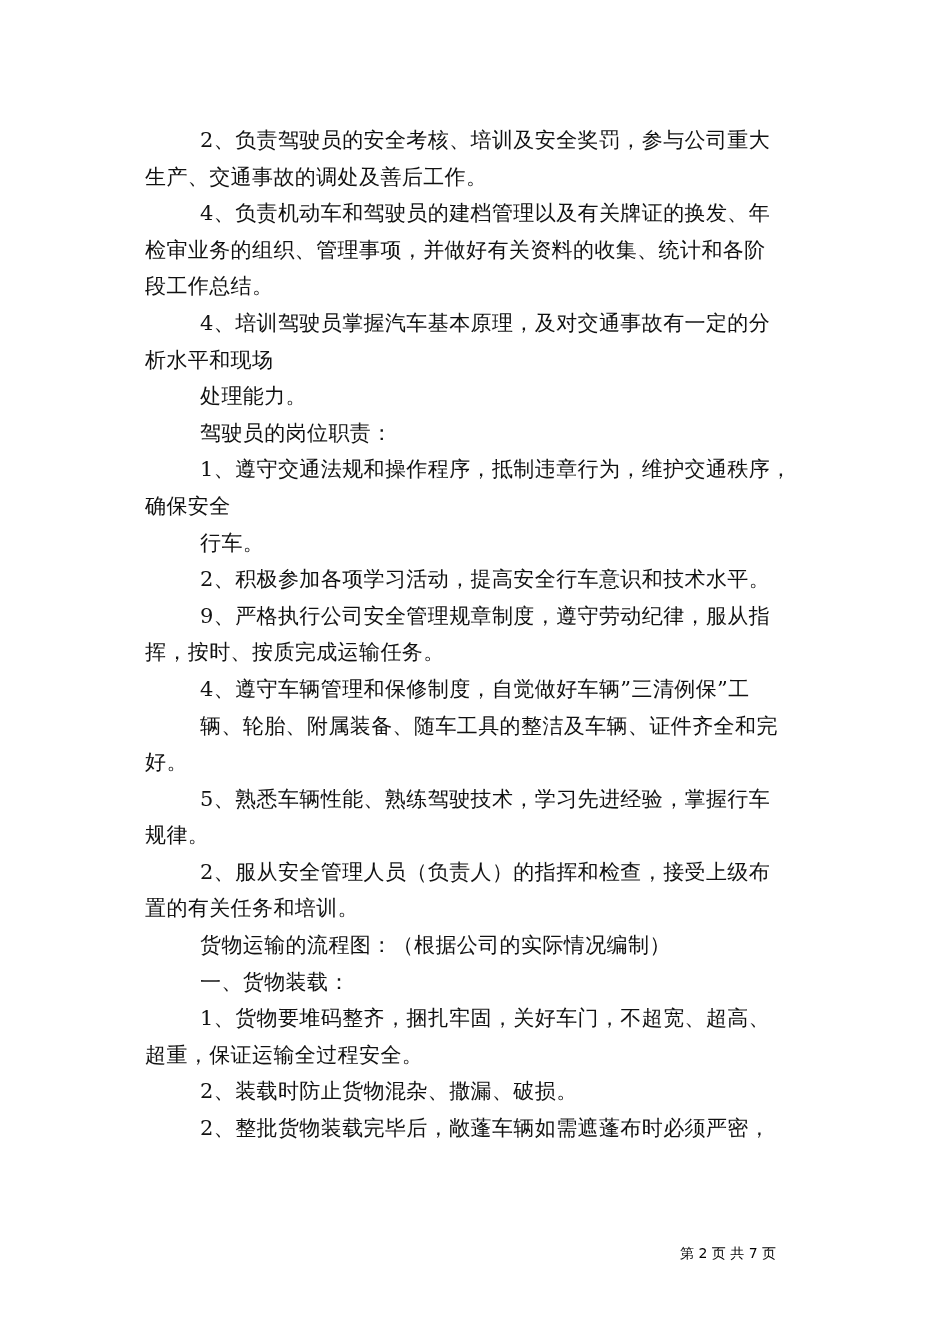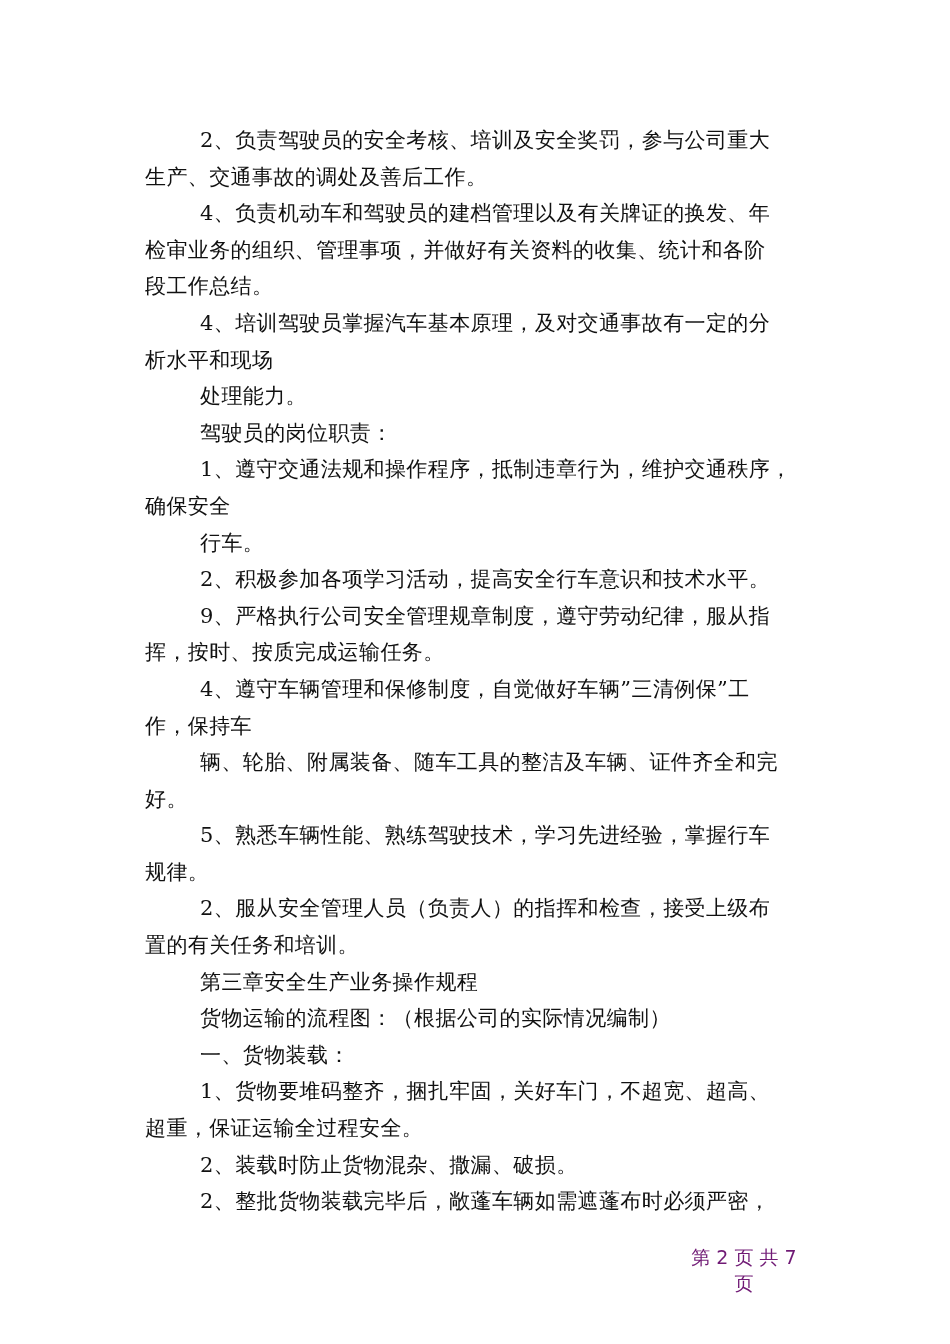--- a/index.html
+++ b/index.html
@@ -2,22 +2,22 @@
 <html><head>
 <meta charset="utf-8">
 <style>
   html, body { margin: 0; padding: 0; background: #ffffff; }
   body { width: 950px; height: 1344px; position: relative; overflow: hidden;
          font-family: "DejaVu Serif", "Liberation Serif", serif; color: #111; }
   .page { position: absolute; left: 0; top: 3px; width: 950px; height: 1344px; background: #fff; }
   .body-text { position: absolute; left: 145px; top: 119px; width: 670px; }
   .line { height: 36.6px; line-height: 36.6px; font-size: 21px; white-space: nowrap; letter-spacing: 0.4px; }
   .ind { padding-left: 55px; }
-  .footer { position: absolute; left: 680px; top: 1242px; width: 128px; text-align: center;
-            font-family: "DejaVu Sans", "Liberation Sans", sans-serif; font-size: 19px; color: #701a75; }
+  .footer { position: absolute; left: 680px; top: 1242px; width: 128px; text-align: left;
+            font-family: "DejaVu Sans", "Liberation Sans", sans-serif; font-size: 14px; color: #000000; }
 </style>
 </head>
 <body>
 
 <div class="page">
   <div class="body-text">
     <div class="line ind">2、负责驾驶员的安全考核、培训及安全奖罚，参与公司重大</div>
     <div class="line">生产、交通事故的调处及善后工作。</div>
     <div class="line ind">4、负责机动车和驾驶员的建档管理以及有关牌证的换发、年</div>
     <div class="line">检审业务的组织、管理事项，并做好有关资料的收集、统计和各阶</div>
@@ -26,28 +26,26 @@
     <div class="line">析水平和现场</div>
     <div class="line ind">处理能力。</div>
     <div class="line ind">驾驶员的岗位职责：</div>
     <div class="line ind">1、遵守交通法规和操作程序，抵制违章行为，维护交通秩序，</div>
     <div class="line">确保安全</div>
     <div class="line ind">行车。</div>
     <div class="line ind">2、积极参加各项学习活动，提高安全行车意识和技术水平。</div>
     <div class="line ind">9、严格执行公司安全管理规章制度，遵守劳动纪律，服从指</div>
     <div class="line">挥，按时、按质完成运输任务。</div>
     <div class="line ind">4、遵守车辆管理和保修制度，自觉做好车辆”三清例保”工</div>
-    <div class="line">作，保持车</div>
     <div class="line ind">辆、轮胎、附属装备、随车工具的整洁及车辆、证件齐全和完</div>
     <div class="line">好。</div>
     <div class="line ind">5、熟悉车辆性能、熟练驾驶技术，学习先进经验，掌握行车</div>
     <div class="line">规律。</div>
     <div class="line ind">2、服从安全管理人员（负责人）的指挥和检查，接受上级布</div>
     <div class="line">置的有关任务和培训。</div>
-    <div class="line ind">第三章安全生产业务操作规程</div>
     <div class="line ind">货物运输的流程图：（根据公司的实际情况编制）</div>
     <div class="line ind">一、货物装载：</div>
     <div class="line ind">1、货物要堆码整齐，捆扎牢固，关好车门，不超宽、超高、</div>
     <div class="line">超重，保证运输全过程安全。</div>
     <div class="line ind">2、装载时防止货物混杂、撒漏、破损。</div>
     <div class="line ind">2、整批货物装载完毕后，敞蓬车辆如需遮蓬布时必须严密，</div>
   </div>
   <div class="footer">第 2 页 共 7 页</div>
 </div>
 

